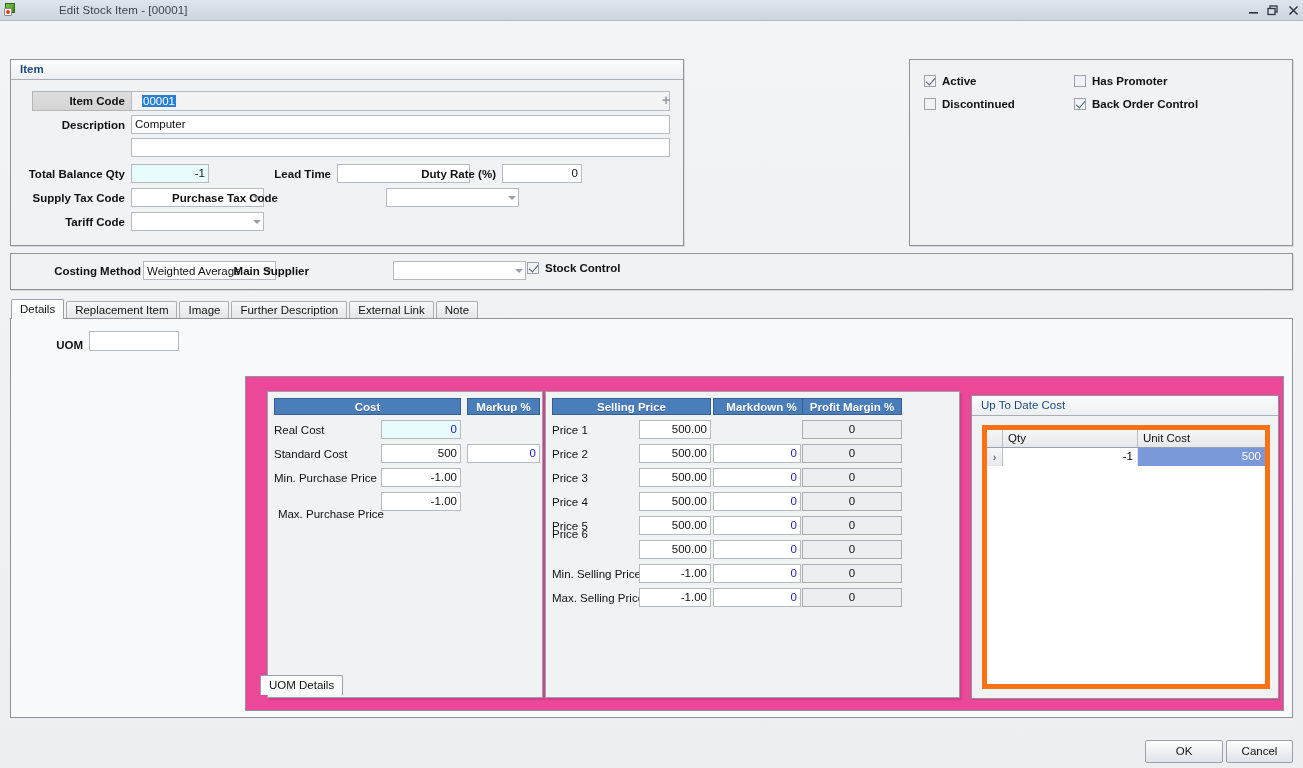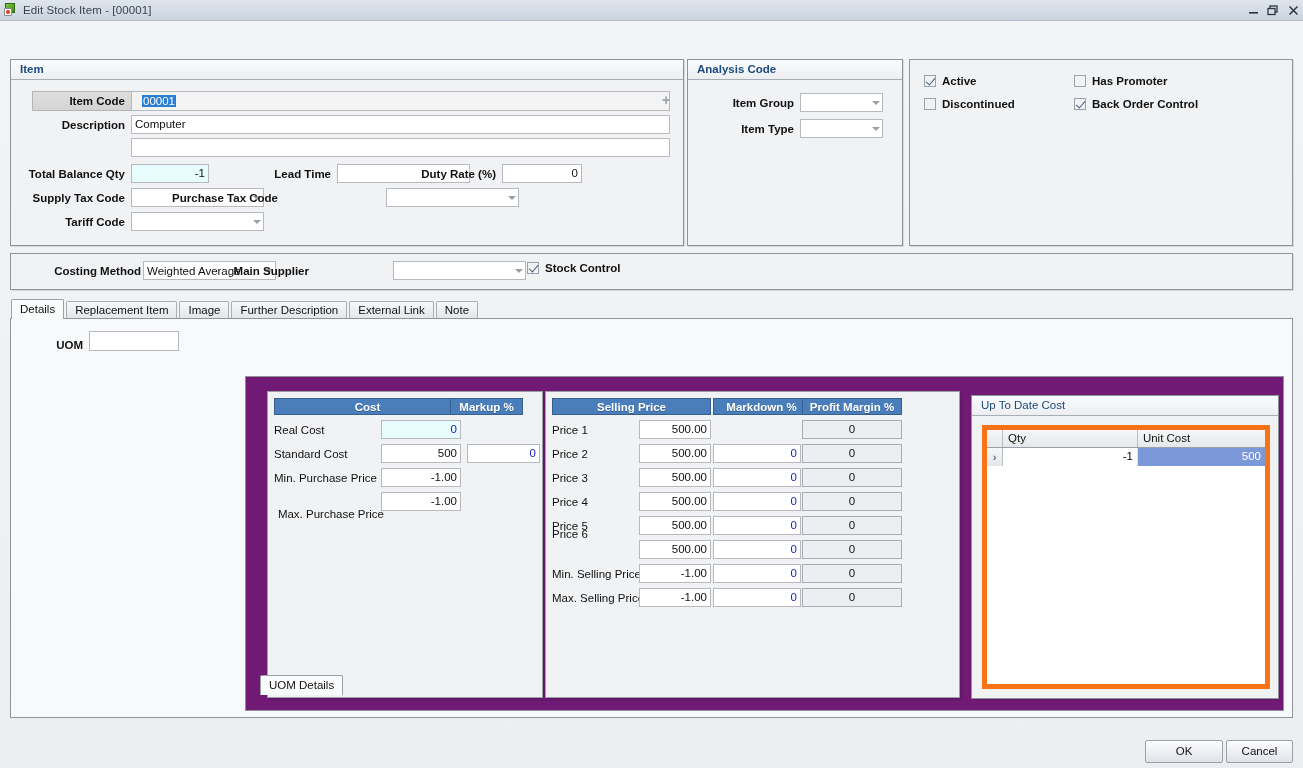--- a/index.html
+++ b/index.html
@@ -16,21 +16,21 @@
     position: relative;
     width: 1303px; height: 768px;
     background: linear-gradient(#f3f4f6, #eceef1);
   }
 
   
   .titlebar {
     position: absolute; left: 0; top: 0; width: 1303px; height: 21px;
     background: linear-gradient(#dfe5ec, #ccd4de);
     border-bottom: 1px solid #b3bcc8;
-    display: flex; align-items: center;
+    display: flex; align-items: center; gap: 36px;
   }
   .title-icon {
     width: 14px; height: 14px; margin-left: 4px; margin-right: 5px;
     position: relative; flex: none;
   }
   .title-icon .sq1 {
     position:absolute; left:1px; top:0px; width:10px; height:10px;
     background: linear-gradient(135deg,#7ec943,#3d8b1f);
     border:1px solid #2e6b14;
   }
@@ -294,36 +294,20 @@
       </div>
 
       <div class="lbl" style="left:14px; top:134px; width:100px;">Tariff Code</div>
       <div class="combo" style="left:120px; top:132px; width:133px; height:19px;">
         <div class="txt"></div>
         <div class="arrow"></div>
       </div>
     </div>
   </div>
 
-  <div class="groupbox" style="left:687px; top:59px; width:216px; height:187px;">
-    <div class="gb-header">Analysis Code</div>
-    <div class="gb-body">
-      <div class="lbl" style="left:18px; top:15px; width:88px;">Item Group</div>
-      <div class="combo" style="left:112px; top:13px; width:83px; height:19px;">
-        <div class="txt"></div>
-        <div class="arrow"></div>
-      </div>
-
-      <div class="lbl" style="left:18px; top:41px; width:88px;">Item Type</div>
-      <div class="combo" style="left:112px; top:39px; width:83px; height:19px;">
-        <div class="txt"></div>
-        <div class="arrow"></div>
-      </div>
-    </div>
-  </div>
 
   <div class="groupbox" style="left:909px; top:59px; width:384px; height:187px;">
     <div class="gb-body" style="height:100%;">
       <div class="cbrow" style="left:14px; top:15px;">
         <div class="cbox checked"></div>
         <div class="cl">Active</div>
       </div>
       <div class="cbrow" style="left:164px; top:15px;">
         <div class="cbox"></div>
         <div class="cl">Has Promoter</div>
@@ -373,25 +357,25 @@
 
     <div class="lbl lbl-n" style="left:20px; top:18px; width:52px; font-weight:bold;">UOM</div>
     <div class="fld" style="left:78px; top:12px; width:90px; height:20px; line-height:18px;"></div>
 
     <div class="tabstrip" style="left:249px; top:356px;">
       <div class="tab active">UOM Details</div>
       <div class="tab">Alternative Item Code</div>
       <div class="tab">Others</div>
     </div>
 
-    <div class="tabpanel" style="left:234px; top:57px; width:1039px; height:335px; background:#701a75;">
+    <div class="tabpanel" style="left:234px; top:57px; width:1039px; height:335px; background:#ec4899;">
 
       <div class="panel-plain" style="left:21px; top:14px; width:276px; height:307px;">
         <div class="hdrbar" style="left:6px; top:6px; width:187px; height:17px;">Cost</div>
-        <div class="hdrbar" style="left:182px; top:6px; width:73px; height:17px;">Markup %</div>
+        <div class="hdrbar" style="left:199px; top:6px; width:73px; height:17px;">Markup %</div>
 
         <div class="lbl lbl-n" style="left:6px; top:30px; width:105px; text-align:left;">Real Cost</div>
         <div class="fld ro right blue" style="left:113px; top:28px; width:80px; height:19px; line-height:17px;">0</div>
 
         <div class="lbl lbl-n" style="left:6px; top:54px; width:105px; text-align:left;">Standard Cost</div>
         <div class="fld right" style="left:113px; top:52px; width:80px; height:19px; line-height:17px;">500</div>
         <div class="fld right blue" style="left:199px; top:52px; width:73px; height:19px; line-height:17px;">0</div>
 
         <div class="lbl lbl-n" style="left:6px; top:78px; width:110px; text-align:left;">Min. Purchase Price</div>
         <div class="fld right" style="left:113px; top:76px; width:80px; height:19px; line-height:17px;">-1.00</div>

